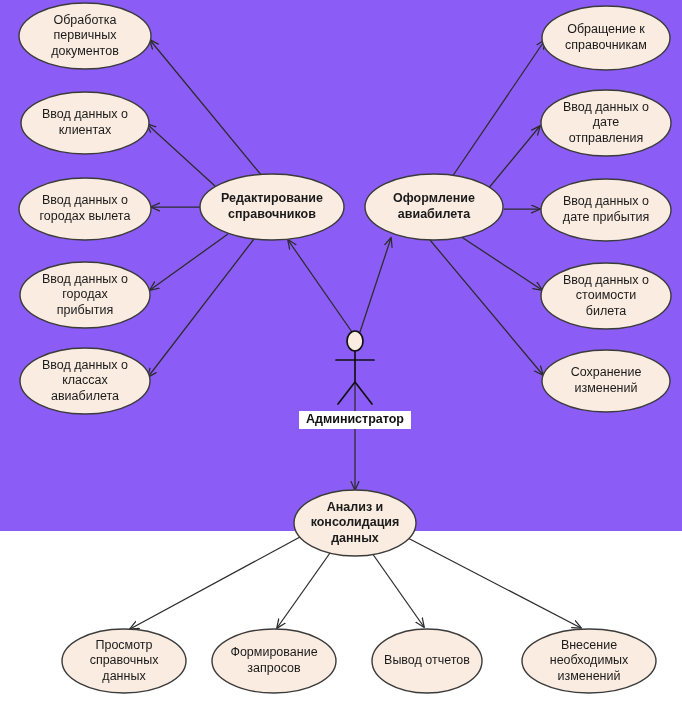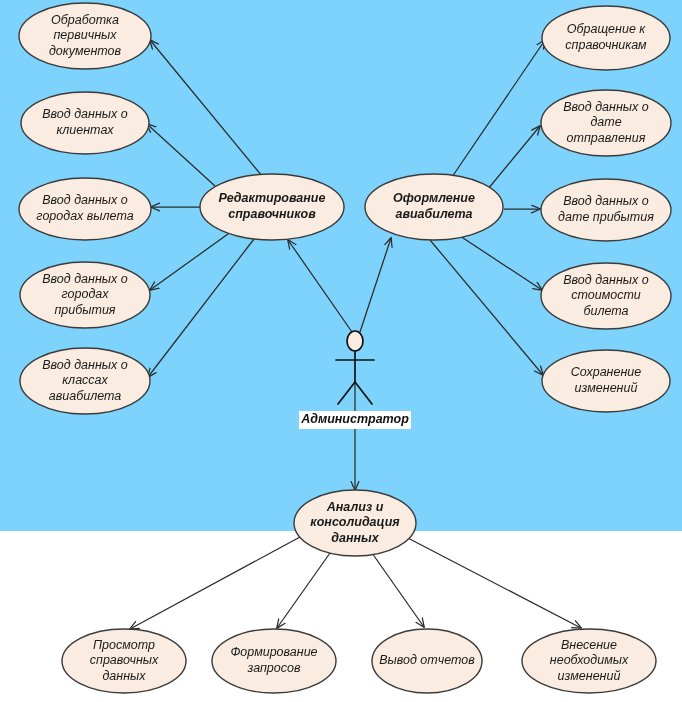--- a/index.html
+++ b/index.html
@@ -10,22 +10,21 @@
   body {
     width: 682px;
     height: 702px;
     font-family: "Liberation Sans", sans-serif;
     overflow: hidden;
   }
   #diagram-root {
     position: relative;
     width: 682px;
     height: 531px;
-    background: #7dd3fc;
-    font-style: italic;
+    background: #8b5cf6;
   }
   svg#uml-canvas {
     position: absolute;
     top: 0;
     left: 0;
     width: 682px;
     height: 702px;
     display: block;
   }
   .uc-ellipse {

